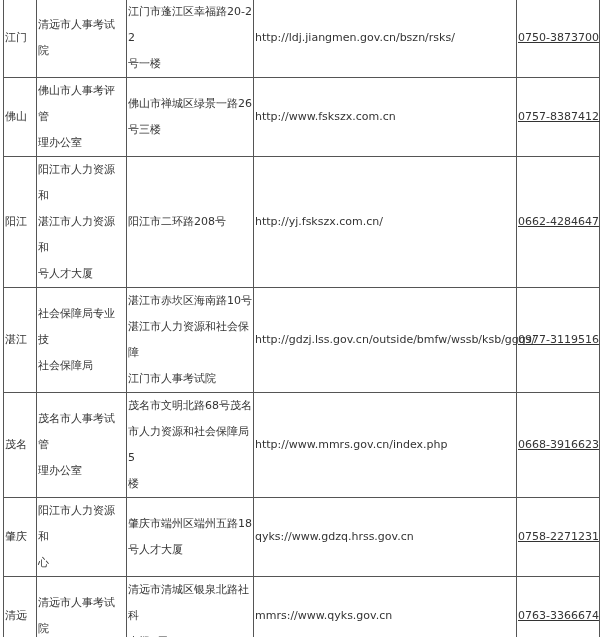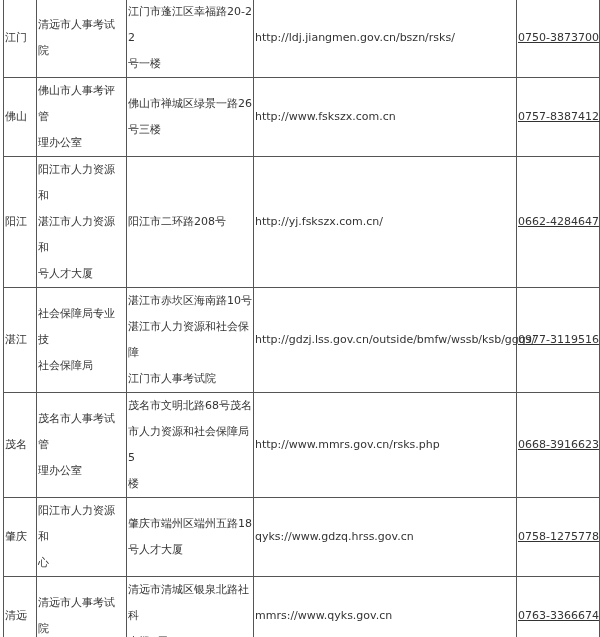--- a/index.html
+++ b/index.html
@@ -98,38 +98,38 @@
         <td class="city">茂名</td>
         <td class="org">
           <span class="line">茂名市人事考试管</span>
           <span class="line">理办公室</span>
         </td>
         <td class="addr">
           <span class="line">茂名市文明北路68号茂名</span>
           <span class="line">市人力资源和社会保障局5</span>
           <span class="line">楼</span>
         </td>
-        <td class="url"><span>http://www.mmrs.gov.cn/rsks.php</span></td>
+        <td class="url"><span>http://www.mmrs.gov.cn/index.php</span></td>
         <td class="phone">
           <span class="line">0668-3916623</span>
         </td>
       </tr>
       <tr style="height: 58px;">
         <td class="city">肇庆</td>
         <td class="org">
           <span class="line">阳江市人力资源和</span>
           <span class="line">心</span>
         </td>
         <td class="addr">
           <span class="line">肇庆市端州区端州五路18</span>
           <span class="line">号人才大厦</span>
         </td>
         <td class="url"><span>qyks://www.gdzq.hrss.gov.cn</span></td>
         <td class="phone">
-          <span class="line">0758-1275778</span>
+          <span class="line">0758-2271231</span>
         </td>
       </tr>
       <tr style="height: 59px;">
         <td class="city">清远</td>
         <td class="org">
           <span class="line">清远市人事考试院</span>
         </td>
         <td class="addr">
           <span class="line">清远市清城区银泉北路社科</span>
           <span class="line">大楼9层902</span>

